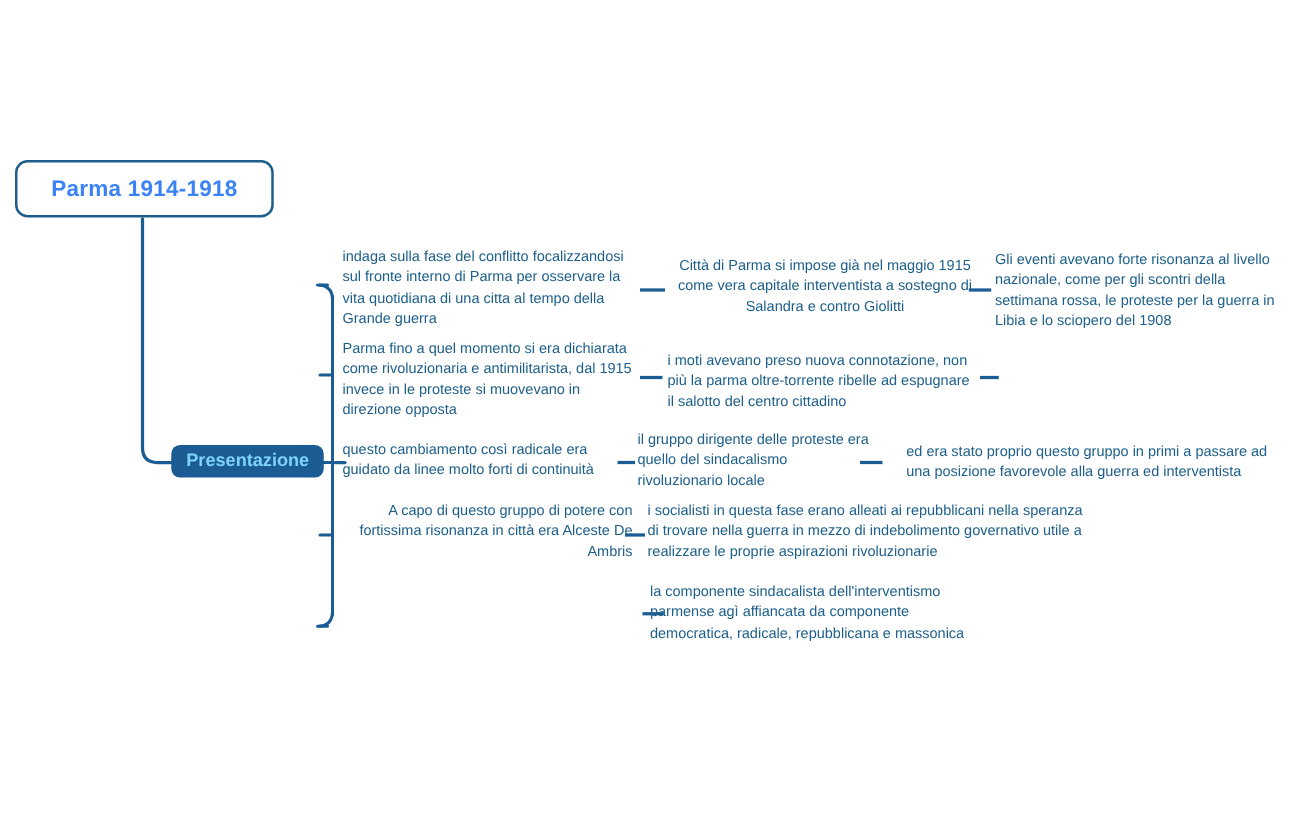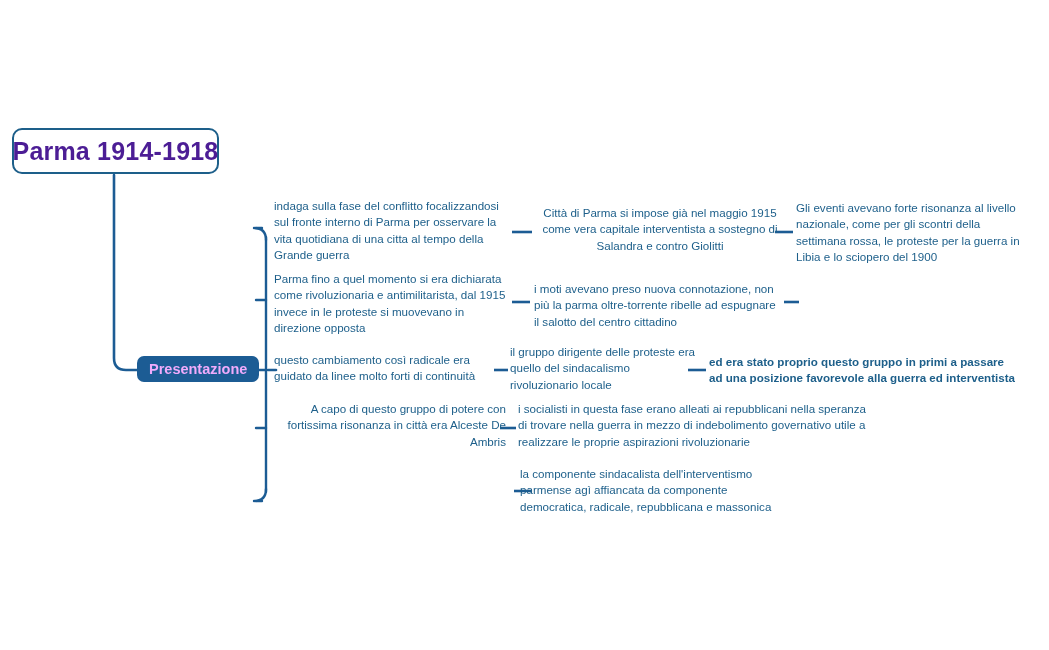--- a/index.html
+++ b/index.html
@@ -31,41 +31,41 @@
     left: 12px; top: 128px;
     width: 207px; height: 46px;
     border: 2px solid #1d5f8a;
     border-radius: 10px;
     background: #ffffff;
     display: flex;
     align-items: center;
     justify-content: center;
   }
   .root-node .root-label {
-    color: #4c1d95;
-    font-size: 25px;
+    color: #3b82f6;
+    font-size: 18px;
     font-weight: bold;
     letter-spacing: 0.2px;
     white-space: nowrap;
   }
 
   
   .l1-node {
     position: absolute;
     left: 137px; top: 356px;
     height: 26px;
     padding: 0 12px;
     background: #1c5c94;
     border-radius: 7px;
     display: flex;
     align-items: center;
     justify-content: center;
   }
   .l1-node .l1-label {
-    color: #f0abfc;
+    color: #7dd3fc;
     font-size: 14.5px;
     font-weight: bold;
     white-space: nowrap;
   }
 
   
   .tnode {
     position: absolute;
     color: #1d5f8a;
     font-size: 11.6px;
@@ -84,21 +84,21 @@
   
   .l3-a { left: 536px; top: 205px; width: 248px; text-align: center; }
   .l3-b { left: 534px; top: 281px; width: 248px; }
   .l3-c { left: 510px; top: 344px; width: 185px; }
   .l3-d { left: 518px; top: 401px; width: 360px; }
   .l3-e { left: 520px; top: 466px; width: 252px; }
 
   
   .l4-a { left: 796px; top: 200px; width: 224px; }
   .l4-b { left: 802px; top: 287px; width: 228px; }
-  .l4-c { left: 709px; top: 354px; width: 310px; font-weight: bold; }
+  .l4-c { left: 725px; top: 354px; width: 310px; }
 </style>
 </head>
 <body>
 
 <div id="canvas">
 
   <svg id="wires" viewBox="0 0 1049 650" width="1049" height="650">
     <g fill="none" stroke="#1c5c94" stroke-width="2.6" stroke-linecap="round">
 
       <path d="M 114,175 L 114,358 Q 114,370 126,370 L 137,370"></path>
@@ -144,16 +144,16 @@
   <div class="tnode l2 b2">Parma fino a quel momento si era dichiarata come rivoluzionaria e antimilitarista, dal 1915 invece in le proteste si muovevano in direzione opposta</div>
   <div class="tnode l2 b3">questo cambiamento così radicale era guidato da linee molto forti di continuità</div>
   <div class="tnode l2 b4">A capo di questo gruppo di potere con fortissima risonanza in città era Alceste De Ambris</div>
 
   <div class="tnode l3-a">Città di Parma si impose già nel maggio 1915 come vera capitale interventista a sostegno di Salandra e contro Giolitti</div>
   <div class="tnode l3-b">i moti avevano preso nuova connotazione, non più la parma oltre-torrente ribelle ad espugnare il salotto del centro cittadino</div>
   <div class="tnode l3-c">il gruppo dirigente delle proteste era quello del sindacalismo rivoluzionario locale</div>
   <div class="tnode l3-d">i socialisti in questa fase erano alleati ai repubblicani nella speranza di trovare nella guerra in mezzo di indebolimento governativo utile a realizzare le proprie aspirazioni rivoluzionarie</div>
   <div class="tnode l3-e">la componente sindacalista dell'interventismo parmense agì affiancata da componente democratica, radicale, repubblicana e massonica</div>
 
-  <div class="tnode l4-a">Gli eventi avevano forte risonanza al livello nazionale, come per gli scontri della settimana rossa, le proteste per la guerra in Libia e lo sciopero del 1900</div>
+  <div class="tnode l4-a">Gli eventi avevano forte risonanza al livello nazionale, come per gli scontri della settimana rossa, le proteste per la guerra in Libia e lo sciopero del 1908</div>
   <div class="tnode l4-c">ed era stato proprio questo gruppo in primi a passare ad una posizione favorevole alla guerra ed interventista</div>
 
 </div>
 
 </body></html>

